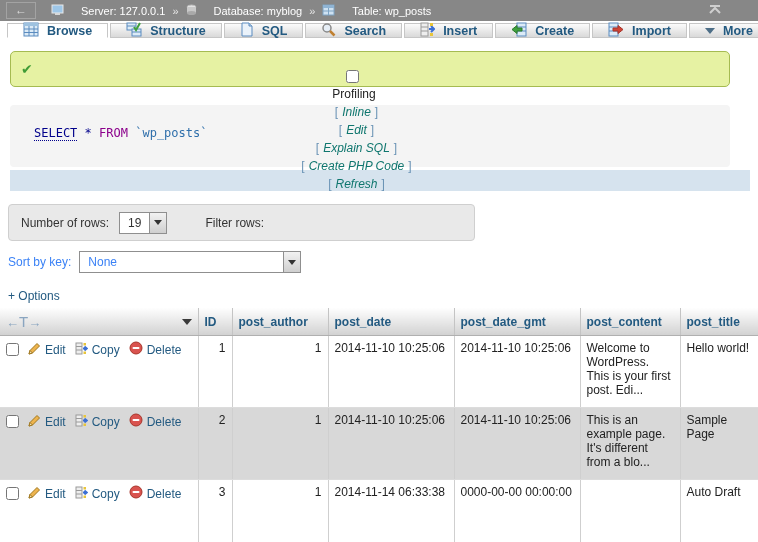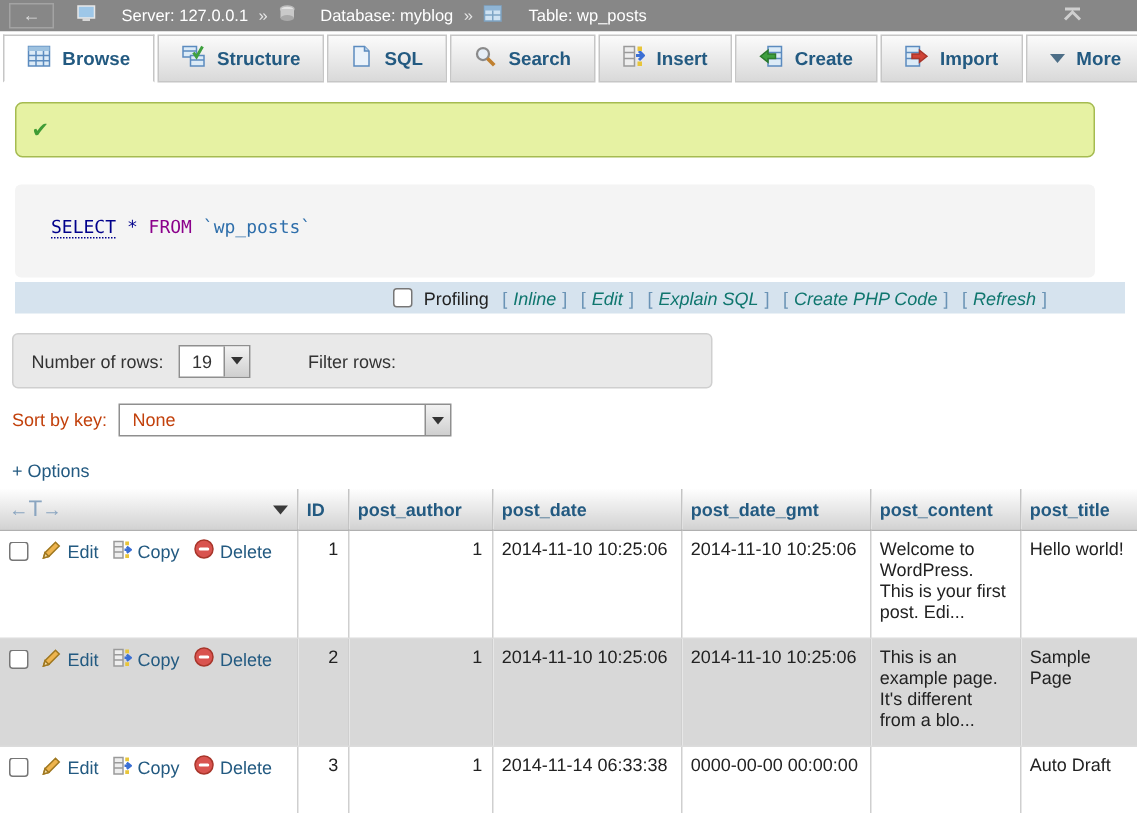--- a/index.html
+++ b/index.html
@@ -10,21 +10,21 @@
   .topbar { height:21px; background:#878787; display:flex; align-items:center;
     color:#fff; font-size:11px; padding:0 6px; gap:5px; }
   .back-btn { color:#dcdcdc; border:1px solid #a3a3a3; padding:0 8px; margin-right:10px;
     font-size:12px; line-height:15px; cursor:pointer; }
   .crumb { display:flex; align-items:center; gap:17px; }
   .sep { color:#e6e6e6; padding:0 2px; }
   .mini-icon { display:inline-block; }
   .collapse-btn { margin-left:auto; margin-right:30px; cursor:pointer; }
 
   
-  .tabs { display:flex; background:#fff; padding:2px 0 0 5px; height:34px; align-items:stretch;justify-content:center; }
+  .tabs { display:flex; background:#fff; padding:2px 0 0 5px; height:17px; align-items:stretch; }
   .tab { display:flex; align-items:center; gap:8px; padding:0 15px; margin-left:2px;
     border:1px solid #c6c6c6; background:linear-gradient(#fbfbfb,#d9d9d9);
     color:#235a81; font-weight:bold; font-size:12.5px; cursor:pointer; white-space:nowrap; }
   .tab.active { background:#fff; border-bottom-color:#fff; }
   .more-arrow { width:0; height:0; border-left:5px solid transparent; border-right:5px solid transparent;
     border-top:6px solid #4d6e87; }
 
   
   .msg { margin:13px 28px 0 10px; background:#e6f2a3; border:1px solid #a5bb51; border-radius:5px;
     padding:9px 10px; display:flex; align-items:center; gap:8px; color:#111; }
@@ -32,42 +32,42 @@
 
   
   .sql-box { margin:18px 28px 0 10px; background:#f4f4f4; border-radius:4px; height:62px;
     padding:21px 0 0 24px; font-family:"DejaVu Sans Mono", monospace; font-size:12px; }
   .sql-kw { color:#00008b; }
   .sql-kw.dotted { border-bottom:1px dotted #00008b; }
   .sql-fn { color:#8b008b; }
   .sql-id { color:#2f6fab; }
 
   .prof-bar { margin:3px 8px 0 10px; background:#d6e3ee; height:21px; display:flex;
-    align-items:center; justify-content:flex-end; padding-right:52px; gap:4px; }
+    align-items:center; justify-content:flex-end; padding-right:52px; gap:4px;flex-direction:column; }
   .prof-bar input { width:13px; height:13px; margin-right:3px; }
   .lg { display:flex; gap:4px; margin-left:5px; }
   .br { color:#6a93b5; }
   .blink { color:#0f766e; text-decoration:none; cursor:pointer;font-style:italic; }
 
   
   .opt-bar { margin:13px 0 0 8px; width:467px; background:#e9e9e9; border:1px solid #cfcfcf;
     border-radius:4px; padding:0 12px; display:flex; align-items:center; height:37px; color:#333; }
   .opt-bar .lbl { margin-right:10px; }
   .sel { display:inline-flex; border:1px solid #8f8f8f; background:#fff; height:22px; cursor:pointer; }
   .sel .val { padding:0 8px; display:flex; align-items:center; }
   .sel .btn { width:17px; border-left:1px solid #8f8f8f;
     background:linear-gradient(#f2f2f2,#cfcfcf); display:flex; align-items:center; justify-content:center; }
   .arr { width:0; height:0; border-left:4px solid transparent; border-right:4px solid transparent;
     border-top:5px solid #333; }
   .filter-lbl { margin:0 10px 0 38px; }
   .filter-input { width:162px; height:22px; border:1px solid #b5b5b5; padding:0 6px; font-size:12px;
     font-family:inherit; color:#333; }
   .filter-input::placeholder { color:#9a9a9a; }
 
-  .sort-row { margin:10px 0 0 8px; display:flex; align-items:center; color:#c2410c; }
+  .sort-row { margin:10px 0 0 8px; display:flex; align-items:center; color:#3b82f6; }
   .sort-row .lbl { margin-right:8px; }
   .sel.wide { width:222px; }
   .sel.wide .val { flex:1; }
 
   .options-link { margin:16px 0 5px 8px; display:inline-block; color:#235a81; cursor:pointer; }
 
   
   table.data { width:758px; border-collapse:collapse; table-layout:fixed; font-size:12px; }
   table.data th { background:linear-gradient(#fefefe,#d2d2d2); color:#235a81; font-weight:bold;
     text-align:left; padding:5px 6px; border-right:1px solid #c4c4c4; border-bottom:1px solid #b0b0b0;

